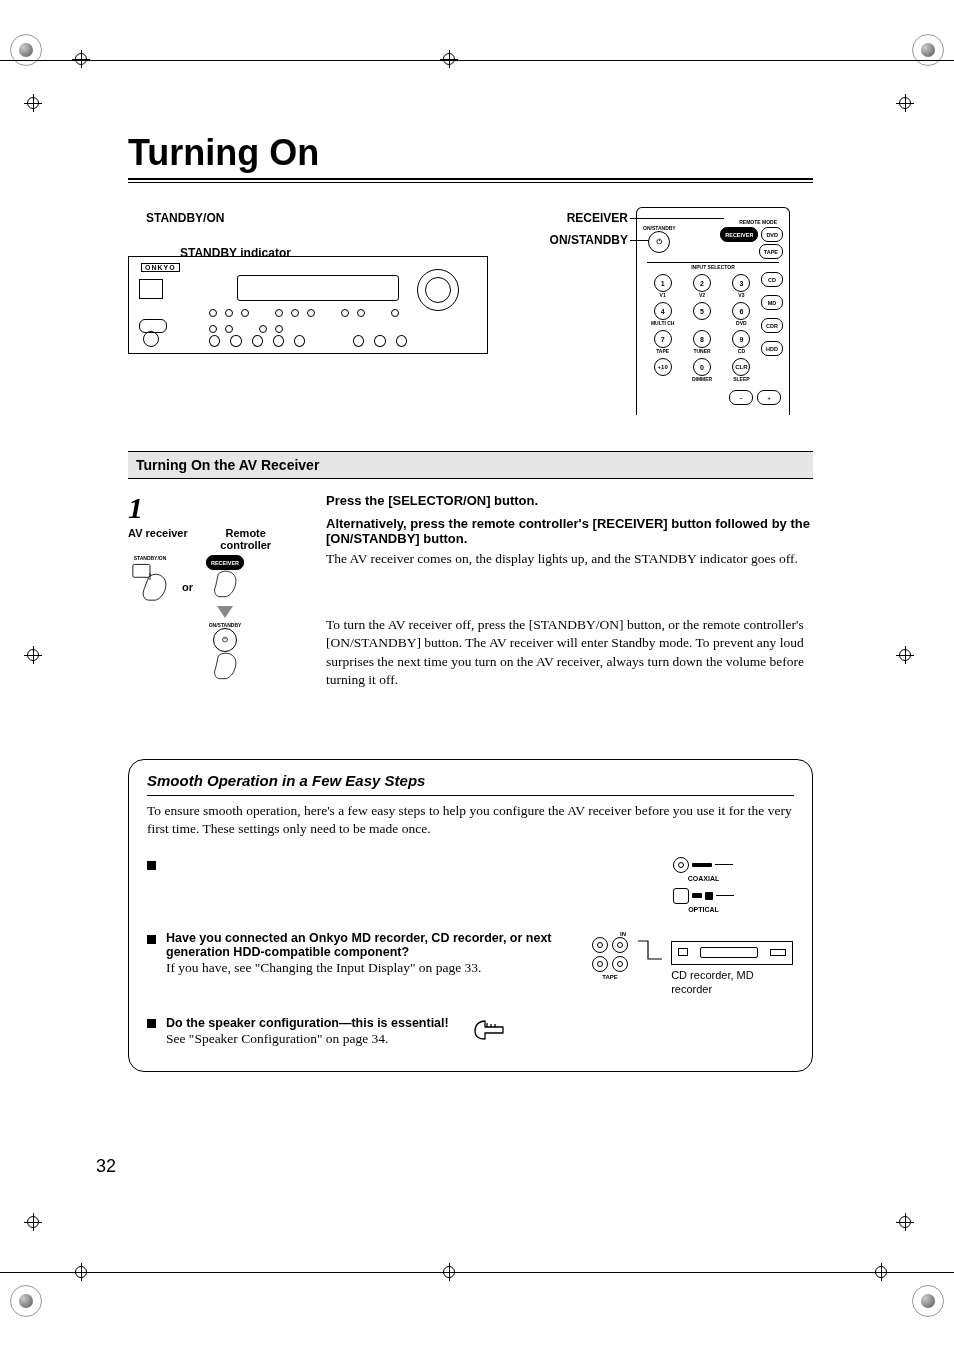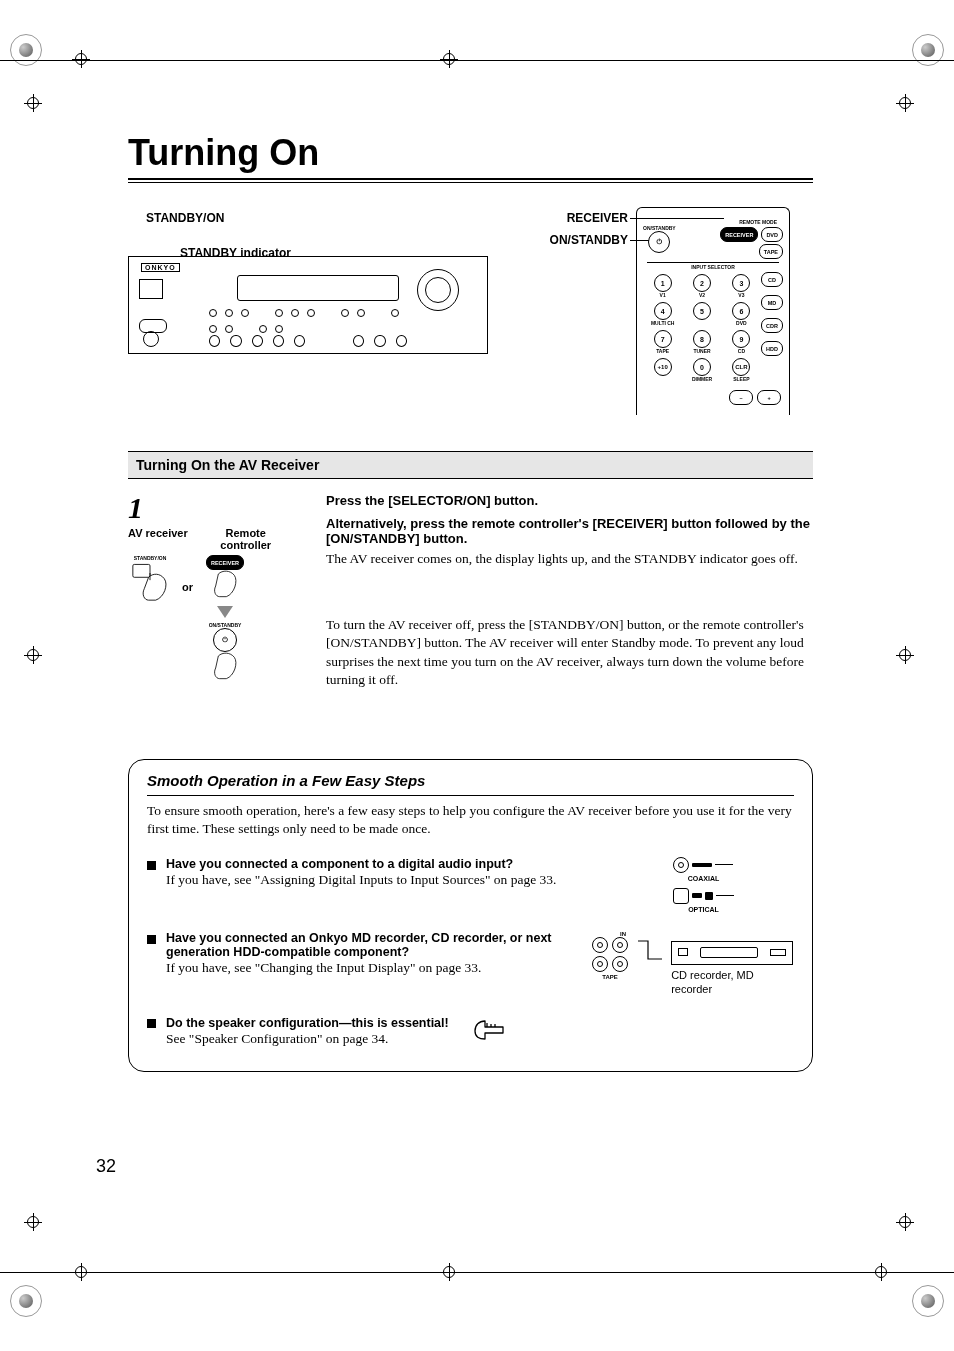--- a/index.html
+++ b/index.html
@@ -485,24 +485,20 @@
   <div class="smooth-box">
     <div class="smooth-title">Smooth Operation in a Few Easy Steps</div>
     <div class="smooth-rule"></div>
     <div class="body-text">To ensure smooth operation, here's a few easy steps to help you configure the AV receiver before you use it for the very first time. These settings only need to be made once.</div>
 
     <div class="checklist">
 
       <div class="item">
         <span class="bullet-sq"></span>
         <div style="display:flex; width:100%; gap:20px;">
-          <div class="text-col">
-            <div class="q-bold">Have you connected a component to a digital audio input?</div>
-            <div class="body-text">If you have, see "Assigning Digital Inputs to Input Sources" on page 33.</div>
-          </div>
           <div class="mini-diagram" style="margin-left:auto; margin-right:60px;">
             <div style="display:flex; align-items:center; gap:3px;">
               <span class="jack"></span>
               <span class="plug" style="height:4px;"></span>
               <span style="border-top:1.5px solid #000; width:18px; display:inline-block;"></span>
             </div>
             <div class="tiny" style="font-size:7px; margin-top:2px;">COAXIAL</div>
             <div style="display:flex; align-items:center; gap:3px; margin-top:6px;">
               <span class="opt-jack"></span>
               <span class="plug" style="height:5px; width:10px;"></span>

